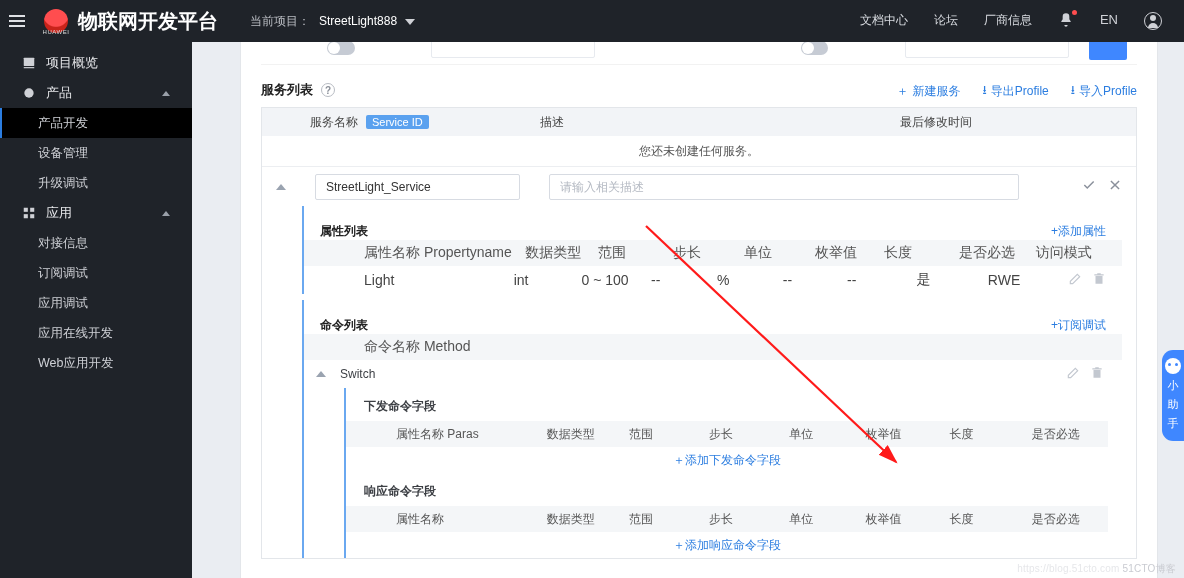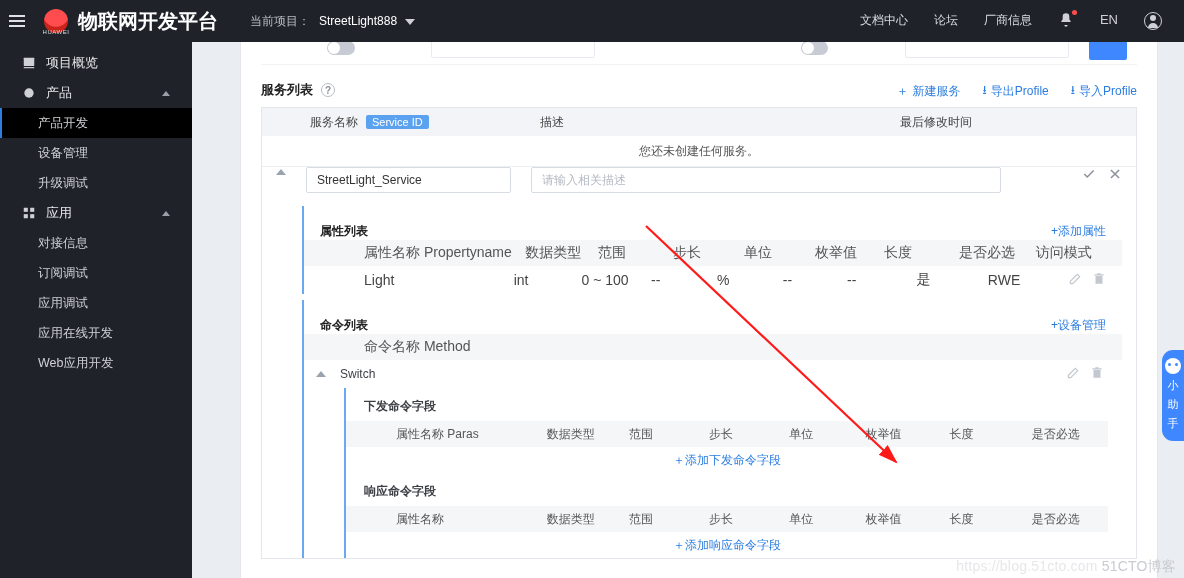--- a/index.html
+++ b/index.html
@@ -39,21 +39,21 @@
 .qmark{width:14px;height:14px;border:1px solid #b8bcc3;border-radius:50%;color:#8a8f98;font-size:10px;display:inline-flex;align-items:center;justify-content:center}
 .svc-actions{position:absolute;right:20px;top:66px;display:flex;gap:22px;font-size:12px}
 .svc-actions .alink{color:#2b7de0;cursor:pointer;display:inline-flex;align-items:center;gap:4px}
 .table-pane{border:1px solid #e3e6ea;margin-top:6px}
 .thead{background:#f2f4f7;height:28px;display:flex;align-items:center;padding:0 48px;color:#444}
 .thead .c-name{width:230px;display:flex;align-items:center;gap:8px}
 .tag{background:#5aa1ef;color:#fff;border-radius:2px;padding:1px 6px;font-size:11px}
 .thead .c-desc{width:360px}
 .thead .c-time{flex:1}
 .empty-line{height:30px;display:flex;align-items:center;justify-content:center;color:#555}
-.sv-row{display:flex;height:40px;border-top:1px solid #eceef1;padding:0 14px;gap:20px}
+.sv-row{display:flex;align-items:center;height:40px;border-top:1px solid #eceef1;padding:0 14px;gap:29px}
 .chev-up{width:10px;height:10px;display:inline-block;position:relative}
 .chev-up::after{content:"";position:absolute;left:0;top:2px;border-left:5px solid transparent;border-right:5px solid transparent;border-bottom:6px solid #9aa3b0}
 .inp{height:26px;border:1px solid #d7dbe2;border-radius:2px;padding:0 10px;font-size:12px;color:#333;outline:none}
 .inp::placeholder{color:#b5bac3}
 .inp.name{width:205px}
 .inp.desc{width:470px}
 .row-ico{margin-left:auto;display:flex;gap:12px;color:#8a909b}
 .tick svg,.x svg,.ed svg,.del svg{width:14px;height:14px}
 .body-block{border-left:2px solid #6aa8f0;margin:0 14px 0 40px}
 .sec-hdr{display:flex;align-items:flex-end;height:34px;padding:0 16px;font-weight:700;color:#222;position:relative}
@@ -67,21 +67,21 @@
 .cmd-hdr{height:28px;display:flex;align-items:center;padding:0 12px;gap:14px}
 .para-hdr{font-weight:700;padding:10px 0 6px 18px}
 .para-thead{background:#f4f6f8;height:26px;display:flex;align-items:center;padding-left:50px;color:#555}
 .p-col.pn{width:158px}.p-col.dt{width:86px}.p-col.rg{width:84px}.p-col.st{width:84px}.p-col.un{width:80px}.p-col.en{width:88px}.p-col.ln{width:86px}.p-col.rq{width:80px}
 .add-center{color:#2b7de0;text-align:center;height:26px;display:flex;align-items:center;justify-content:center;cursor:pointer}
 .arrow-svg{position:absolute;top:182px;left:452px;z-index:5;pointer-events:none}
 .assist{position:absolute;right:0;top:350px;width:22px;background:#3f87ff;border-radius:11px 0 0 11px;padding:8px 2px 10px;display:flex;flex-direction:column;align-items:center;gap:4px;color:#fff;font-size:11px;z-index:20}
 .assist .face{width:16px;height:16px;background:#fff;border-radius:50%;position:relative}
 .assist .face::before,.assist .face::after{content:"";position:absolute;width:3px;height:3px;background:#3f87ff;border-radius:50%;top:5px}
 .assist .face::before{left:3px}.assist .face::after{right:3px}
-.wm{position:absolute;right:8px;bottom:2px;font-size:14px;color:#d4d6db;letter-spacing:.2px}
+.wm{position:absolute;right:8px;bottom:2px;font-size:10px;color:#d4d6db;letter-spacing:.2px}
 .wm b{color:#c9cbd1;font-weight:400}
 .topblur{position:absolute;top:16px;left:20px;right:20px;height:34px;background:linear-gradient(#fff,#fff);border-bottom:1px solid #f2f2f2;display:flex;align-items:center;gap:20px;padding:0 10px}
 .pill{width:30px;height:14px;border-radius:8px;background:#c6cbd4;position:relative}
 .pill::after{content:"";position:absolute;width:12px;height:12px;border-radius:50%;background:#fff;top:1px;left:1px}
 .btn-blue{width:42px;height:24px;border-radius:2px;background:#3f87ff;margin-left:auto}
 .greydash{width:180px;height:20px;border:1px solid #e7eaef;border-radius:2px}
 </style>
 </head>
 <body>
 
@@ -254,21 +254,21 @@
            <span class="del"><svg viewBox="0 0 24 24" fill="#c3c8d0">
                     <path d="M6 7h12v13H6zM4 4h16v2H4zM9 2h6v2H9z"></path>
                   </svg></span>
          </div>
        </div>
      </div>
 
      <div class="body-block" style="margin-top:6px">
        <div class="sec-hdr">
               <span>命令列表</span>
-              <span class="add">+设备管理</span>
+              <span class="add">+订阅调试</span>
             </div>
        <div class="mini-head">
               <span class="col pn" style="width:auto">命令名称 Method</span>
             </div>
        <div class="cmd-hdr">
          <span class="chev-up"></span>
          <span>Switch</span>
          <div class="row-end" style="padding-right:6px">
            <span class="ed"><svg viewBox="0 0 24 24" fill="none" stroke="#c3c8d0" stroke-width="2">
                     <path d="M4 20h4L20 8l-4-4L4 16v4z"></path>

